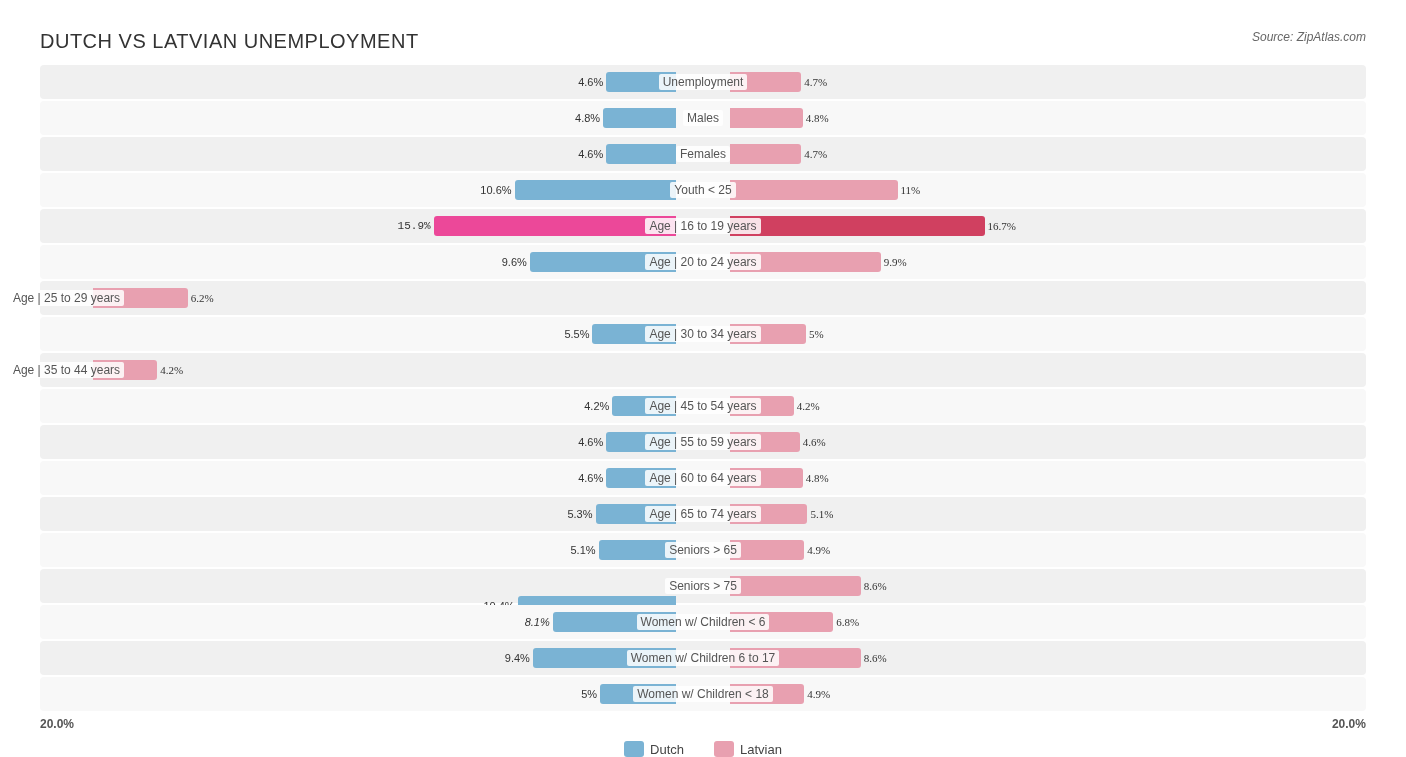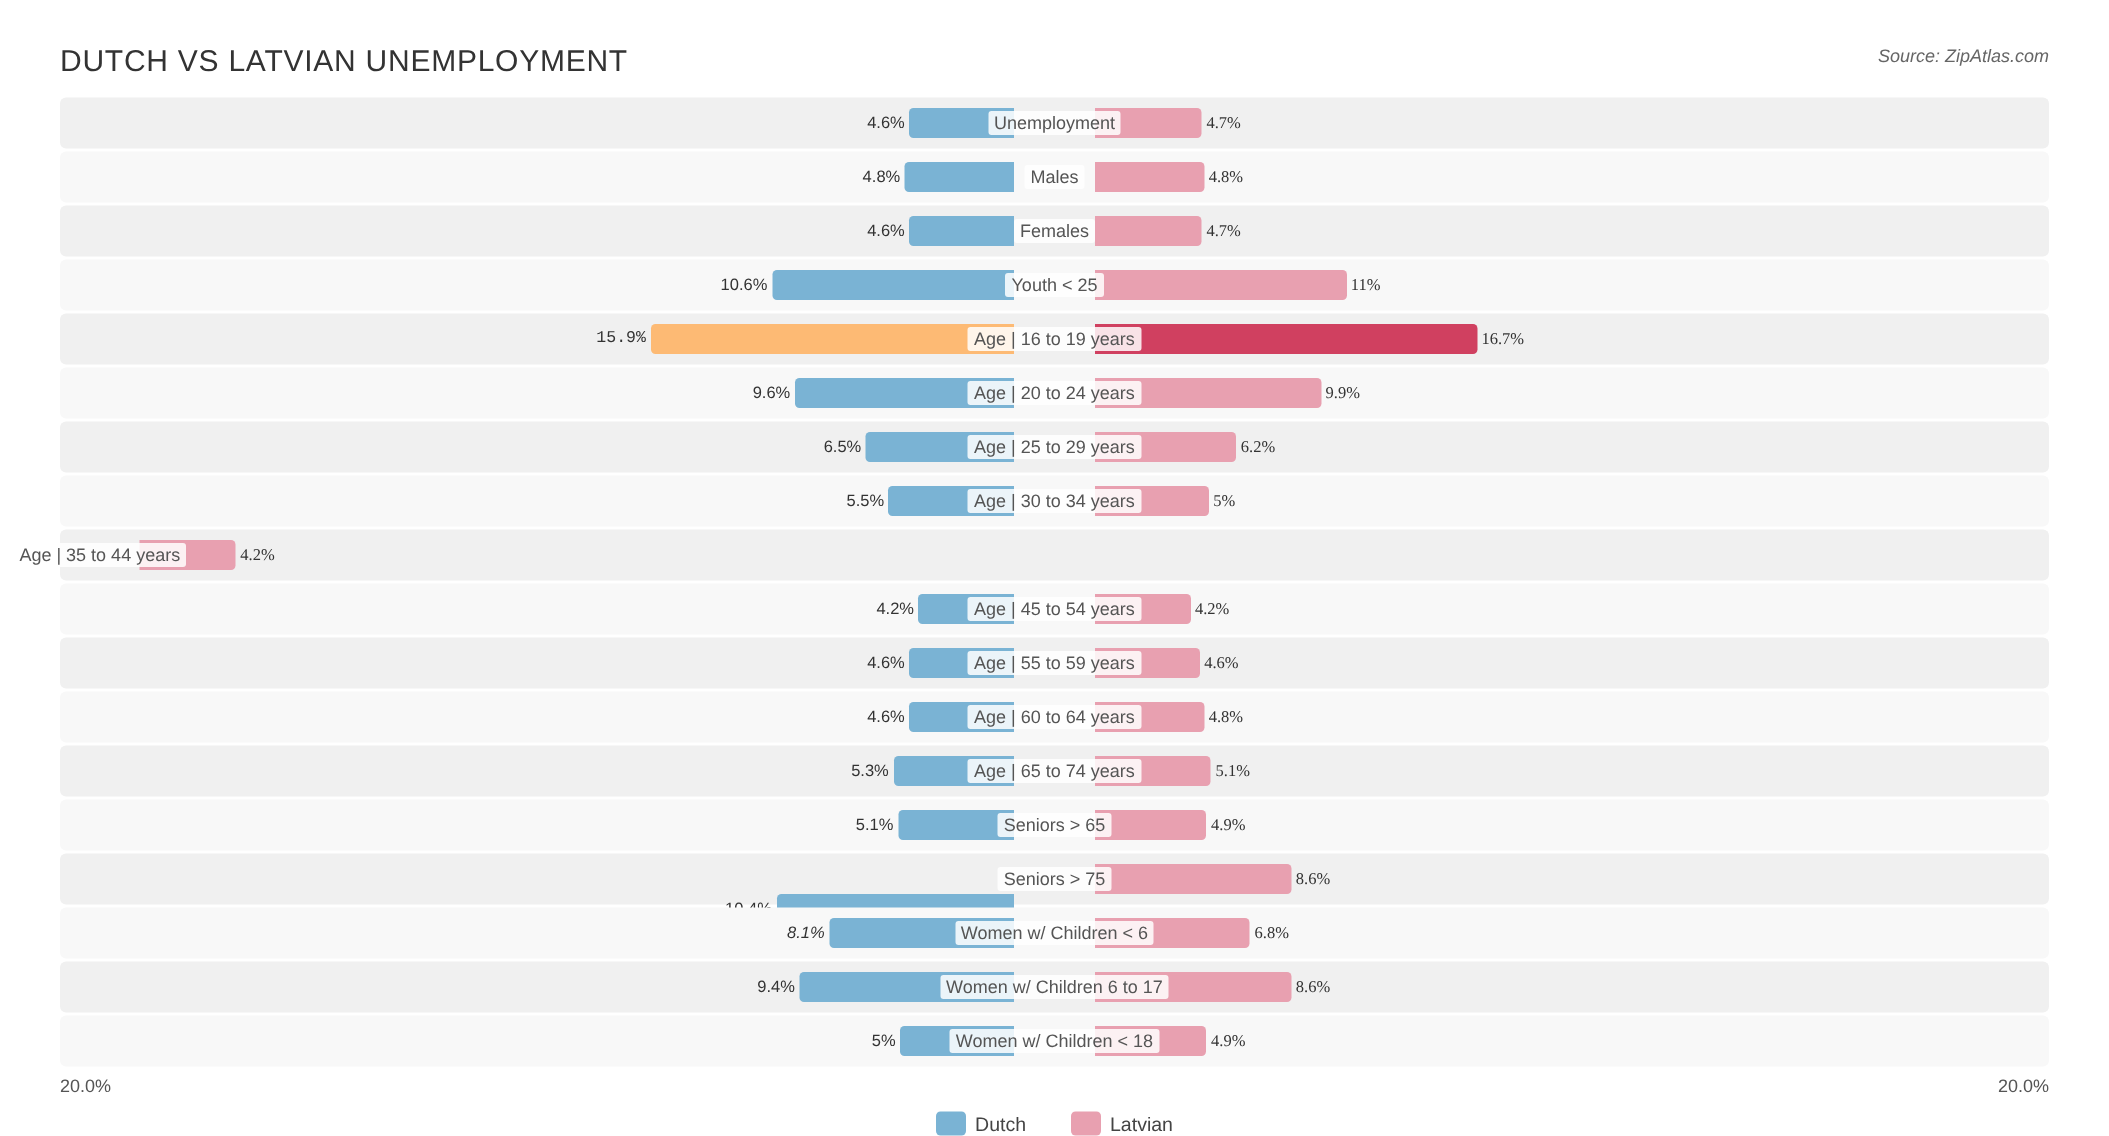--- a/index.html
+++ b/index.html
@@ -145,20 +145,21 @@
       width: 48%;
       display: flex;
       justify-content: flex-end;
     }
     .axis-center {
       width: 4%;
     }
     .axis-label {
       font-size: 12px;
       color: #555;
+      font-weight: bold;
     }
     .legend {
       display: flex;
       justify-content: center;
       gap: 30px;
       margin-top: 10px;
     }
     .legend-item {
       display: flex;
       align-items: center;
@@ -246,21 +247,21 @@
             <span class="center-label-text">Youth &lt; 25</span>
           </div>
           <div class="right-section">
             <div class="latvian-bar" style="width: 26.4%;">
               <span class="latvian-value">11%</span>
             </div>
           </div>
         </div>
         <div class="row-wrapper highlight-dutch">
           <div class="left-section">
-            <div class="dutch-bar" style="background: #fdba74; width: 38.16%; font-family: Liberation Mono, monospace;">
+            <div class="dutch-bar" style="background: #ec4899; width: 38.16%; font-family: Liberation Mono, monospace;">
               <span class="dutch-value">15.9%</span>
             </div>
           </div>
           <div class="center-label">
             <span class="center-label-text">Age | 16 to 19 years</span>
           </div>
           <div class="right-section">
             <div class="latvian-bar" style="background: rgb(208, 64, 96); width: 40.08%;">
               <span class="latvian-value">16.7%</span>
             </div>
@@ -275,25 +276,20 @@
           <div class="center-label">
             <span class="center-label-text">Age | 20 to 24 years</span>
           </div>
           <div class="right-section">
             <div class="latvian-bar" style="width: 23.76%;">
               <span class="latvian-value">9.9%</span>
             </div>
           </div>
         </div>
         <div class="row-wrapper">
-          <div class="left-section">
-            <div class="dutch-bar" style="width: 15.6%;">
-              <span class="dutch-value">6.5%</span>
-            </div>
-          </div>
           <div class="center-label">
             <span class="center-label-text">Age | 25 to 29 years</span>
           </div>
           <div class="right-section">
             <div class="latvian-bar" style="width: 14.88%;">
               <span class="latvian-value">6.2%</span>
             </div>
           </div>
         </div>
         <div class="row-wrapper">

